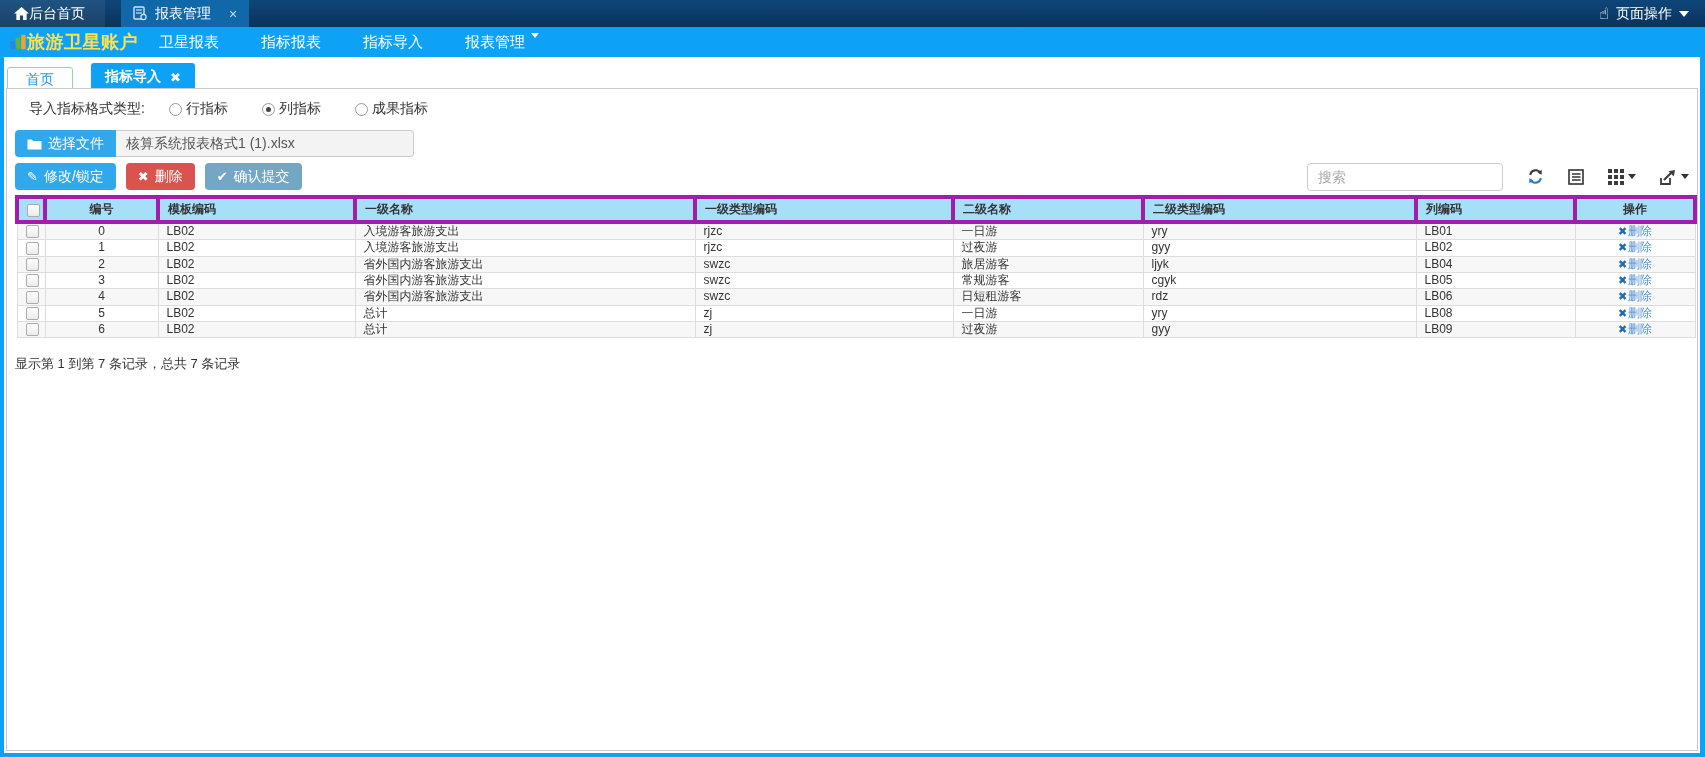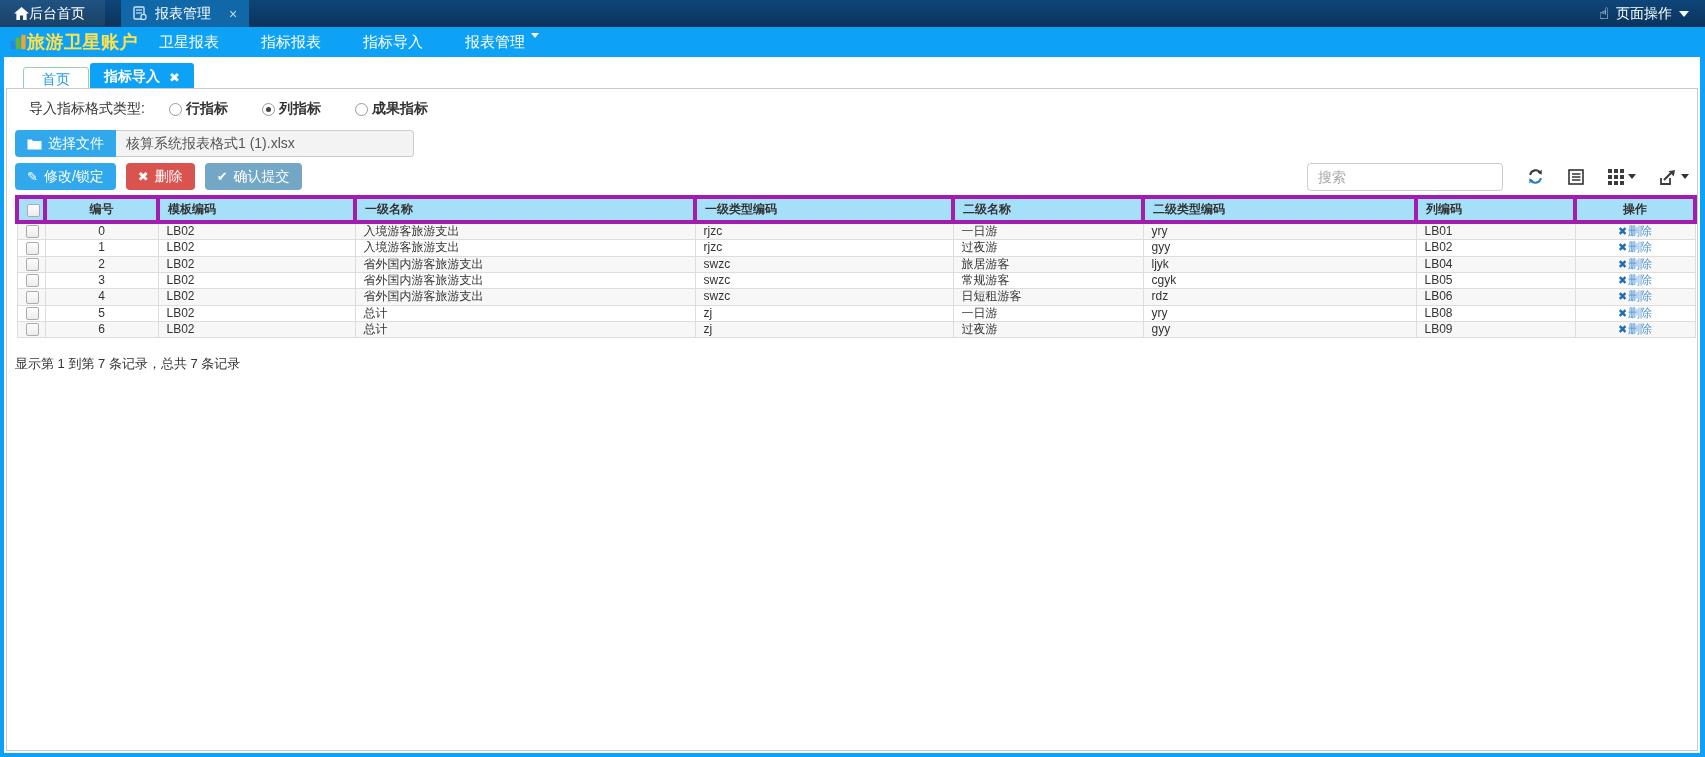--- a/index.html
+++ b/index.html
@@ -25,21 +25,21 @@
           display:flex;align-items:center;color:#fff;}
   .brand{display:flex;align-items:center;margin-left:10px;width:128px;}
   .brand-text{color:#ffe14d;font-size:18px;font-weight:bold;letter-spacing:0.5px;white-space:nowrap;}
   .nav-item{padding:0 21px;font-size:15px;cursor:pointer;display:flex;gap:6px;white-space:nowrap;}
   .nav-item .caret{border-top-width:5px;border-left-width:4px;border-right-width:4px;}
 
   
   .frame{position:absolute;top:57px;left:4px;right:5px;bottom:4px;background:#fff;overflow:hidden;}
 
   
-  .tabstrip{height:31px;display:flex;align-items:flex-end;gap:1px;padding:3px 0 0 19px;background:#fff;}
+  .tabstrip{height:31px;display:flex;align-items:flex-end;gap:18px;padding:3px 0 0 3px;background:#fff;}
   .tab-home{height:22px;line-height:22px;padding:0 18px;font-size:14px;color:#1e9be4;
             border:1px solid #97d3a5;border-radius:3px 3px 0 0;background:#fff;cursor:pointer;}
   .tab-active{height:28px;padding:0 14px;font-size:14px;font-weight:bold;color:#fff;background:#0da2f5;
               border-radius:3px 3px 0 0;display:flex;align-items:center;gap:9px;cursor:pointer;}
   .tab-active .tab-x{font-size:13px;font-weight:bold;}
 
   
   .panel{position:absolute;top:31px;left:2px;right:2px;bottom:2px;border:1px solid #c9c9c9;background:#fff;}
 
   
@@ -150,21 +150,21 @@
       <div class="tab-active">
         <span>指标导入</span>
         <span class="tab-x">✖</span>
       </div>
     </div>
 
     <div class="panel">
 
       <div class="radio-row">
         <span class="rlabel">导入指标格式类型:</span>
-        <span style="display:flex;align-items:center;font-weight:bold;">
+        <span style="display:flex;align-items:center;">
             <label class="radio-item">
               <span class="rb"></span>
               <span>行指标</span>
             </label>
             <label class="radio-item">
               <span class="rb on"></span>
               <span>列指标</span>
             </label>
             <label class="radio-item">
               <span class="rb"></span>

